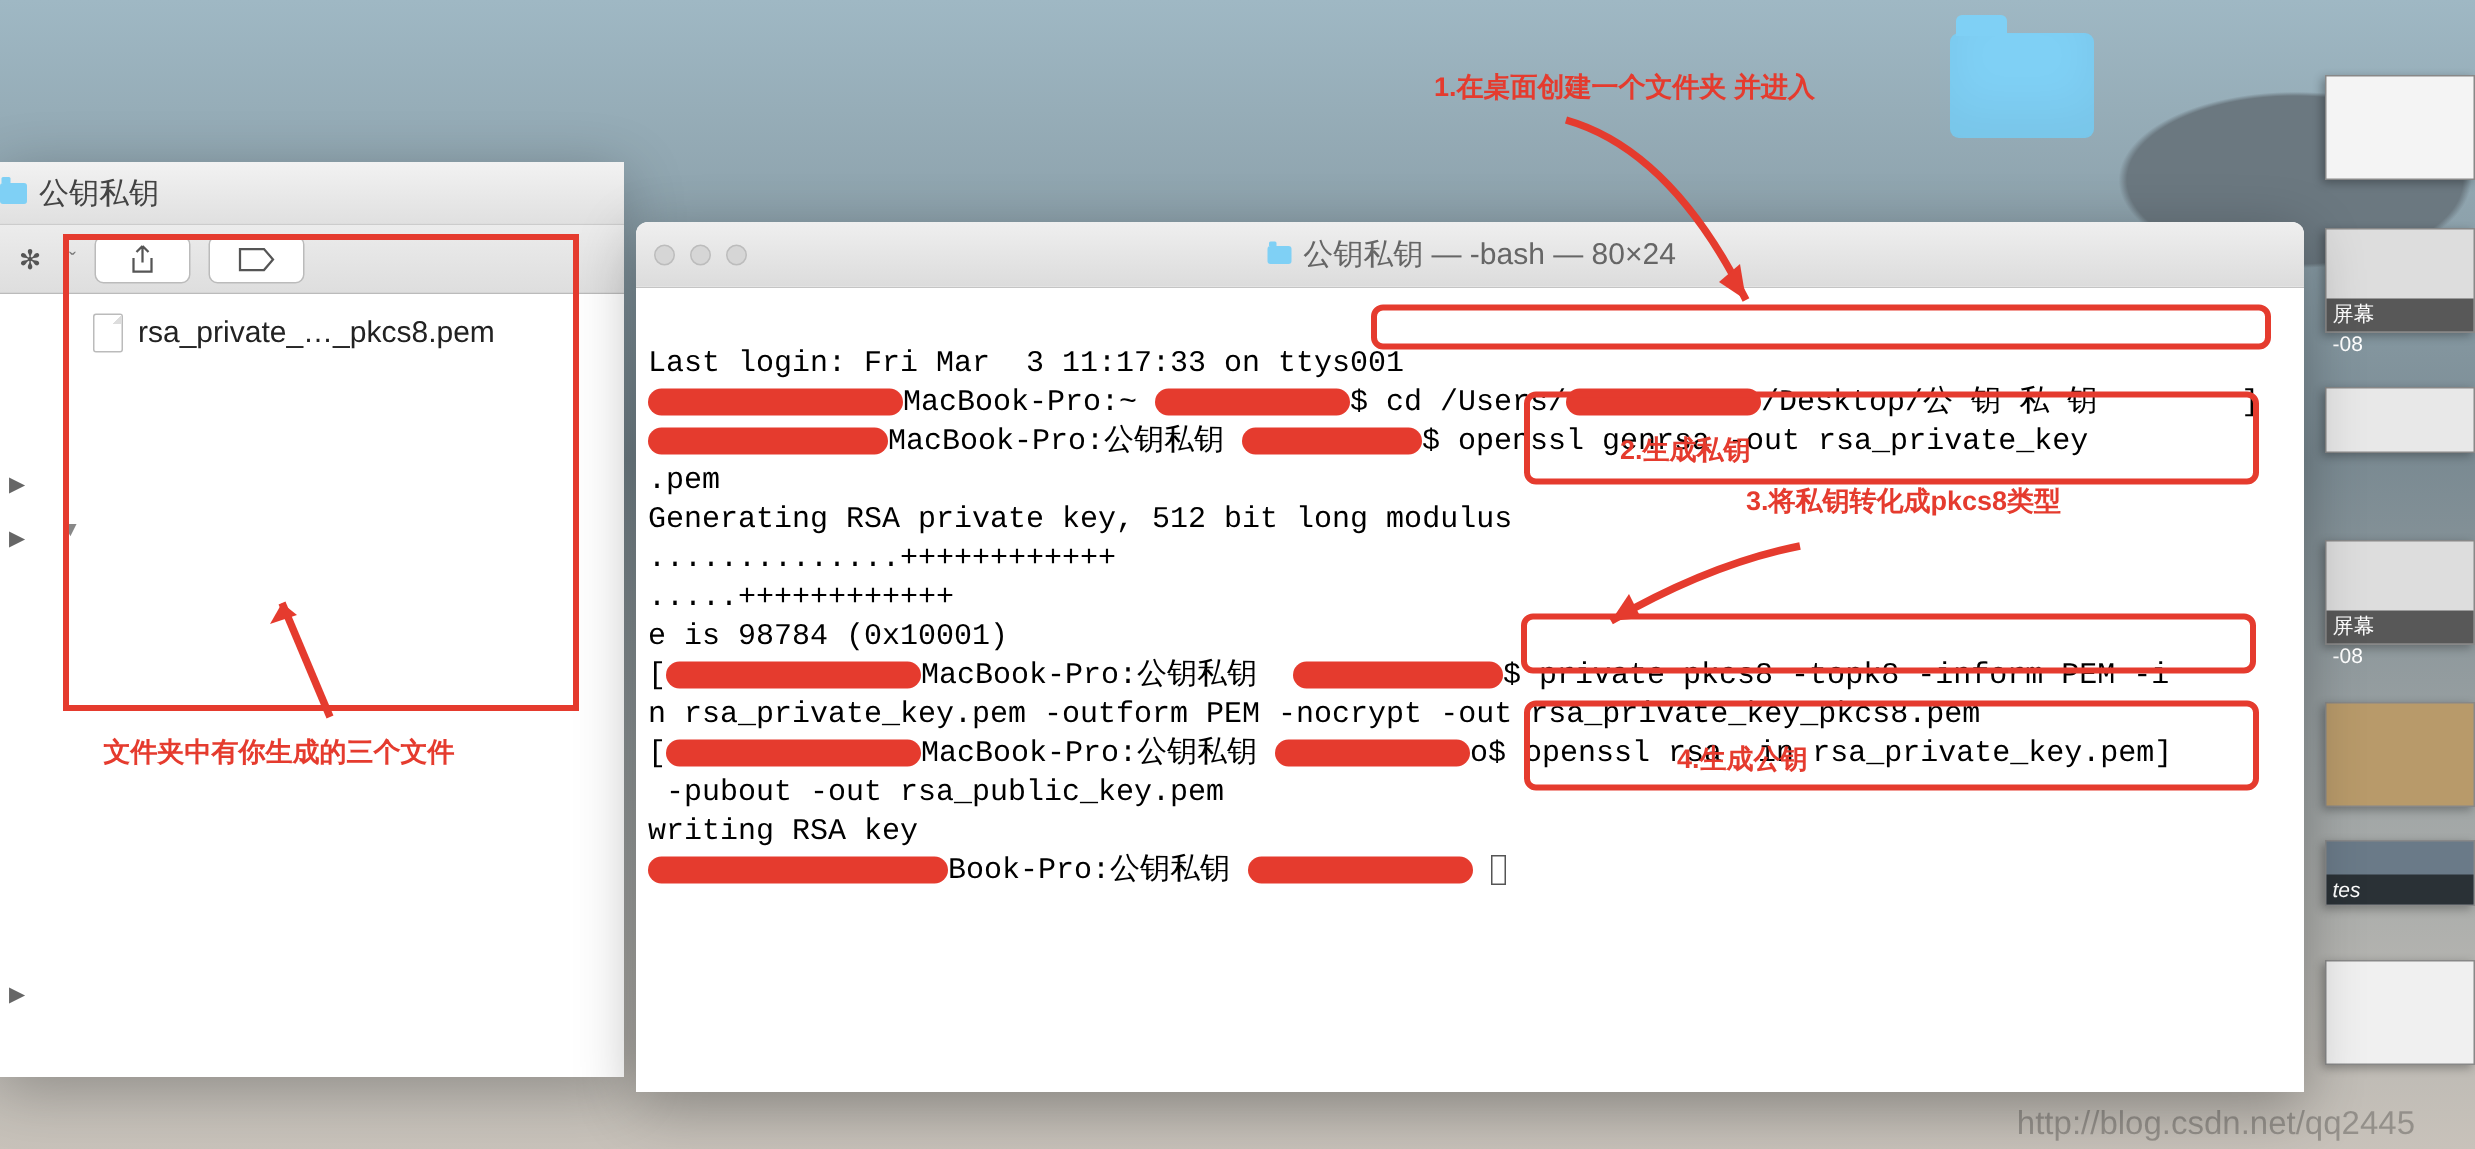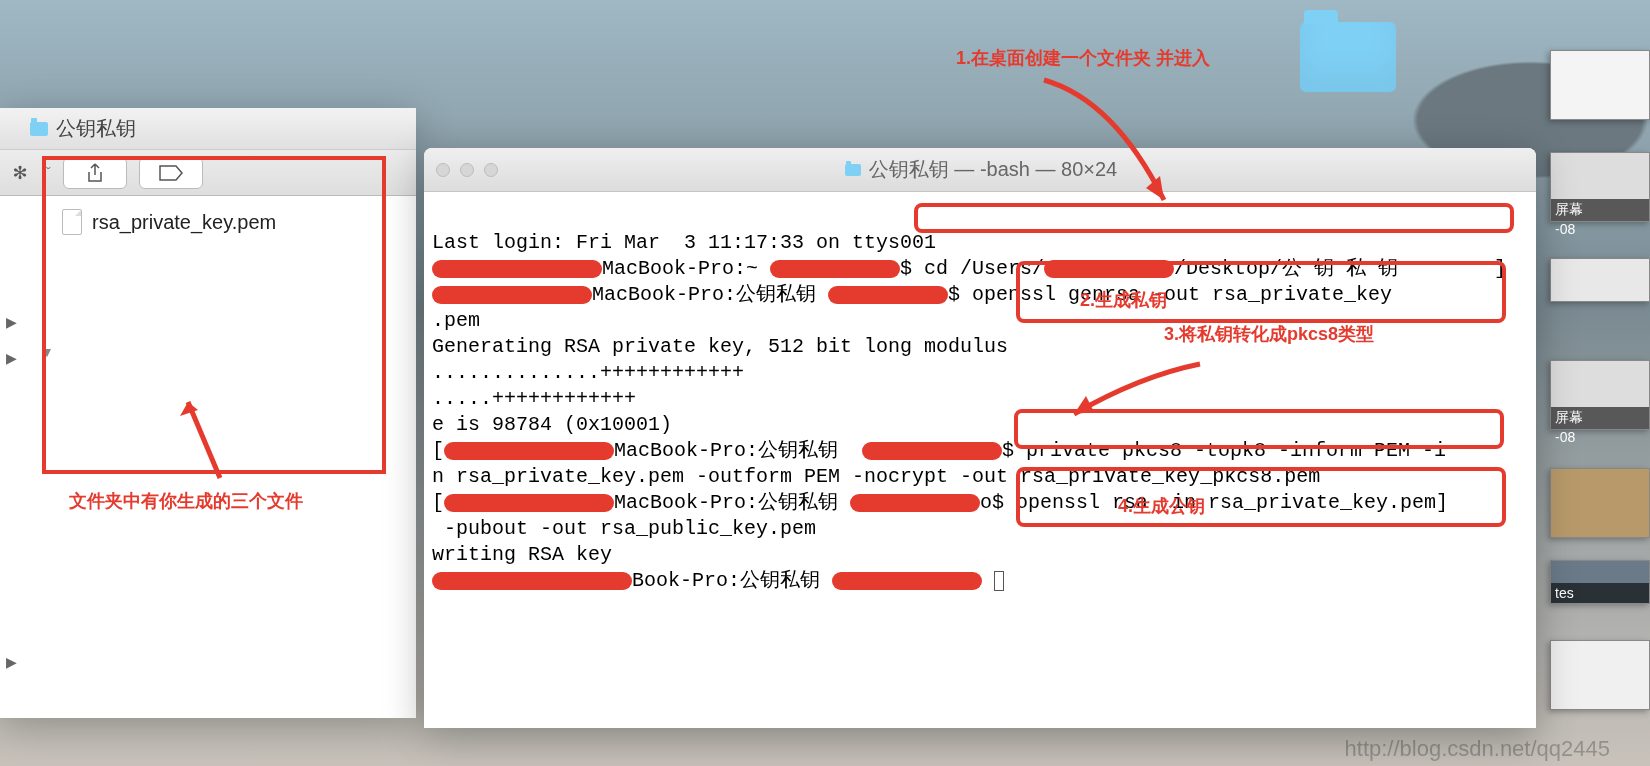--- a/index.html
+++ b/index.html
@@ -54,21 +54,20 @@
   background: #fff;
   border-radius: 8px 8px 0 0;
   box-shadow: 0 8px 40px rgba(0,0,0,0.25);
   overflow: visible;
 }
 .finder-titlebar {
   height: 42px;
   background: linear-gradient(#f2f2f2, #e0e0e0);
   border-bottom: 1px solid #ccc;
   display: flex; align-items: center;
-  padding-left: 30px;
 }
 .finder-titlebar .ficon {
   width: 18px; height: 14px; background: #7fd0f5; border-radius: 2px; margin-right: 8px; position: relative;
 }
 .finder-titlebar .ficon::before{content:"";position:absolute;top:-4px;left:1px;width:6px;height:4px;background:#7fd0f5;border-radius:1px 1px 0 0;}
 .finder-title { font-size: 20px; color: #444; }
 
 .finder-toolbar {
   height: 46px;
   background: linear-gradient(#ececec, #dedede);
@@ -160,21 +159,21 @@
 <div class="thumb" style="top:152px;height:70px;background:#ddd;">
     <div class="sub">屏幕</div>
     <div class="sub" style="bottom:-18px;background:transparent;color:#fff;">-08</div>
   </div>
 <div class="thumb" style="top:258px;height:44px;background:#e8e8e8;"></div>
 <div class="thumb" style="top:360px;height:70px;background:#ddd;">
     <div class="sub">屏幕</div>
     <div class="sub" style="bottom:-18px;background:transparent;color:#fff;">-08</div>
   </div>
 <div class="thumb" style="top:468px;height:70px;background:#b89a6a;"></div>
-<div class="thumb" style="top:560px;height:44px;background:#6a7a88;">
+<div class="thumb" style="top:560px;height:44px;background:#6a7a88;font-style:italic;">
     <div class="sub">tes</div>
   </div>
 <div class="thumb" style="top:640px;height:70px;background:#f0f0f0;"></div>
 
 <div class="finder">
   <div class="finder-titlebar">
     <span class="ficon"></span>
     <span class="finder-title">公钥私钥</span>
   </div>
   <div class="finder-toolbar">
@@ -190,21 +189,21 @@
           <path d="M2 2 H18 L24 9 L18 16 H2 Z" stroke="#555" stroke-width="1.5" fill="none"></path>
         </svg>
     </div>
   </div>
   <div class="finder-body">
     <span class="side-arrow" style="top:206px;">▶</span>
     <span class="side-arrow" style="top:242px;">▶</span>
     <span class="side-arrow" style="position:absolute;top:236px;left:40px;color:#888;">▼</span>
     <div class="file-row">
       <span class="file-icon"></span>
-      <span>rsa_private_key.pem</span>
+      <span>rsa_private_…_pkcs8.pem</span>
     </div>
     <span class="side-arrow" style="top:546px;">▶</span>
   </div>
 
   <div class="red-box" style="top:48px;left:42px;width:344px;height:318px;"></div>
 
   <svg class="arrow-svg" style="top:280px;left:170px;" width="80" height="100">
     <line x1="50" y1="90" x2="18" y2="14"></line>
     <polygon points="18,14 10,28 28,22"></polygon>
   </svg>

